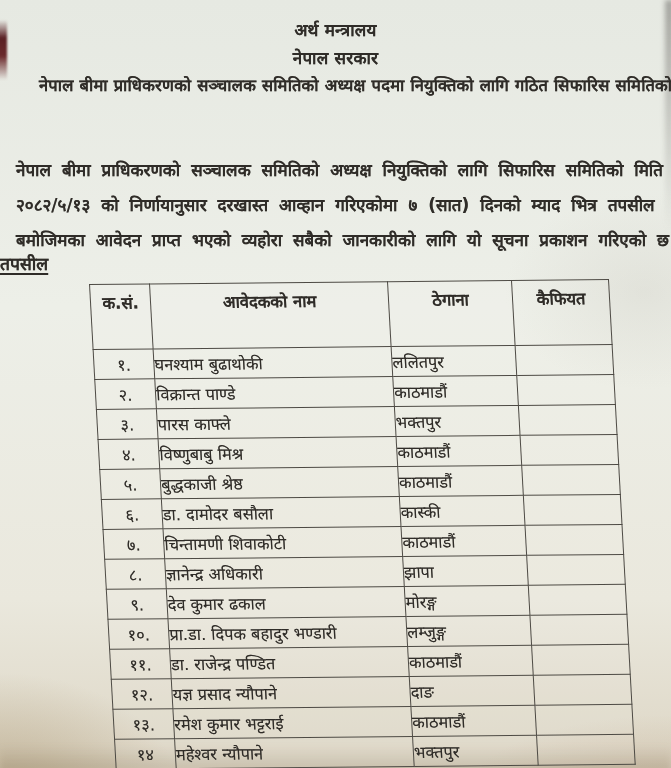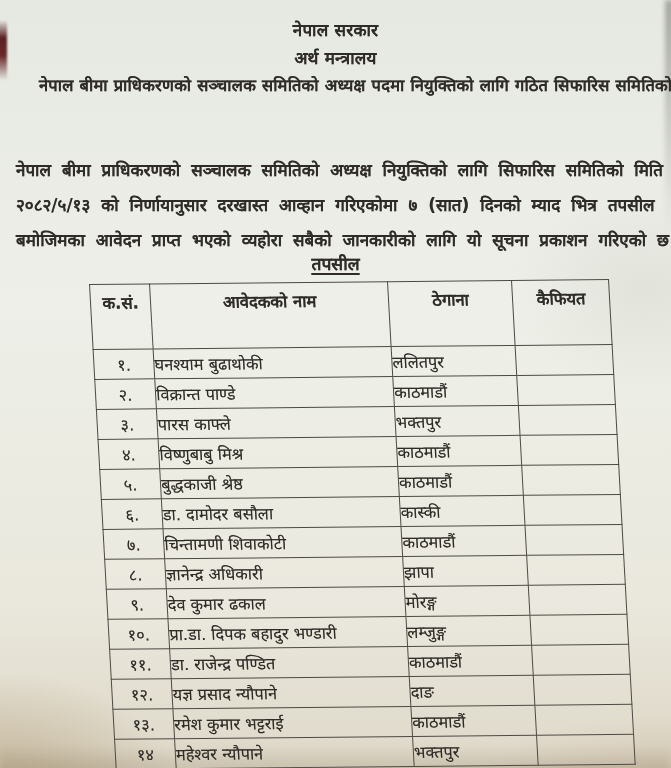--- a/index.html
+++ b/index.html
@@ -61,21 +61,20 @@
     text-shadow: 0 0 0.4px rgba(40,36,30,0.45);
   }
   .notice-paragraph .para-line {
     white-space: nowrap;
     word-spacing: 5px;
   }
 
   .details-heading {
     position: absolute;
     top: 251px; left: 0; width: 100%;
-    text-align: center;
     font-weight: bold;
     font-size: 17.5px;
     text-shadow: 0 0 0.5px rgba(40,36,30,0.5);
   }
   .details-heading span {
     text-decoration: underline;
     text-underline-offset: 3px;
     text-decoration-thickness: 1.5px;
   }
 
@@ -114,22 +113,22 @@
   td.c-addr { text-align: left; padding-left: 12px; }
 </style>
 </head>
 <body>
 
 <div class="artifact red-streak"></div>
 <div class="artifact right-shade"></div>
 <div class="artifact bottom-shade"></div>
 
 <div class="doc-header">
+  <div>अर्थ मन्त्रालय</div>
   <div>नेपाल सरकार</div>
-  <div>अर्थ मन्त्रालय</div>
   <div class="long-line">नेपाल बीमा प्राधिकरणको सञ्चालक समितिको अध्यक्ष पदमा नियुक्तिको लागि गठित सिफारिस समितिको</div>
 </div>
 
 <div class="notice-paragraph">
   <div class="para-line">नेपाल बीमा प्राधिकरणको सञ्चालक समितिको अध्यक्ष नियुक्तिको लागि सिफारिस समितिको मिति</div>
   <div class="para-line">२०८२/५/१३ को निर्णायानुसार दरखास्त आव्हान गरिएकोमा ७ (सात) दिनको म्याद भित्र तपसील</div>
   <div class="para-line">बमोजिमका आवेदन प्राप्त भएको व्यहोरा सबैको जानकारीको लागि यो सूचना प्रकाशन गरिएको छ।</div>
 </div>
 
 <div class="details-heading">

